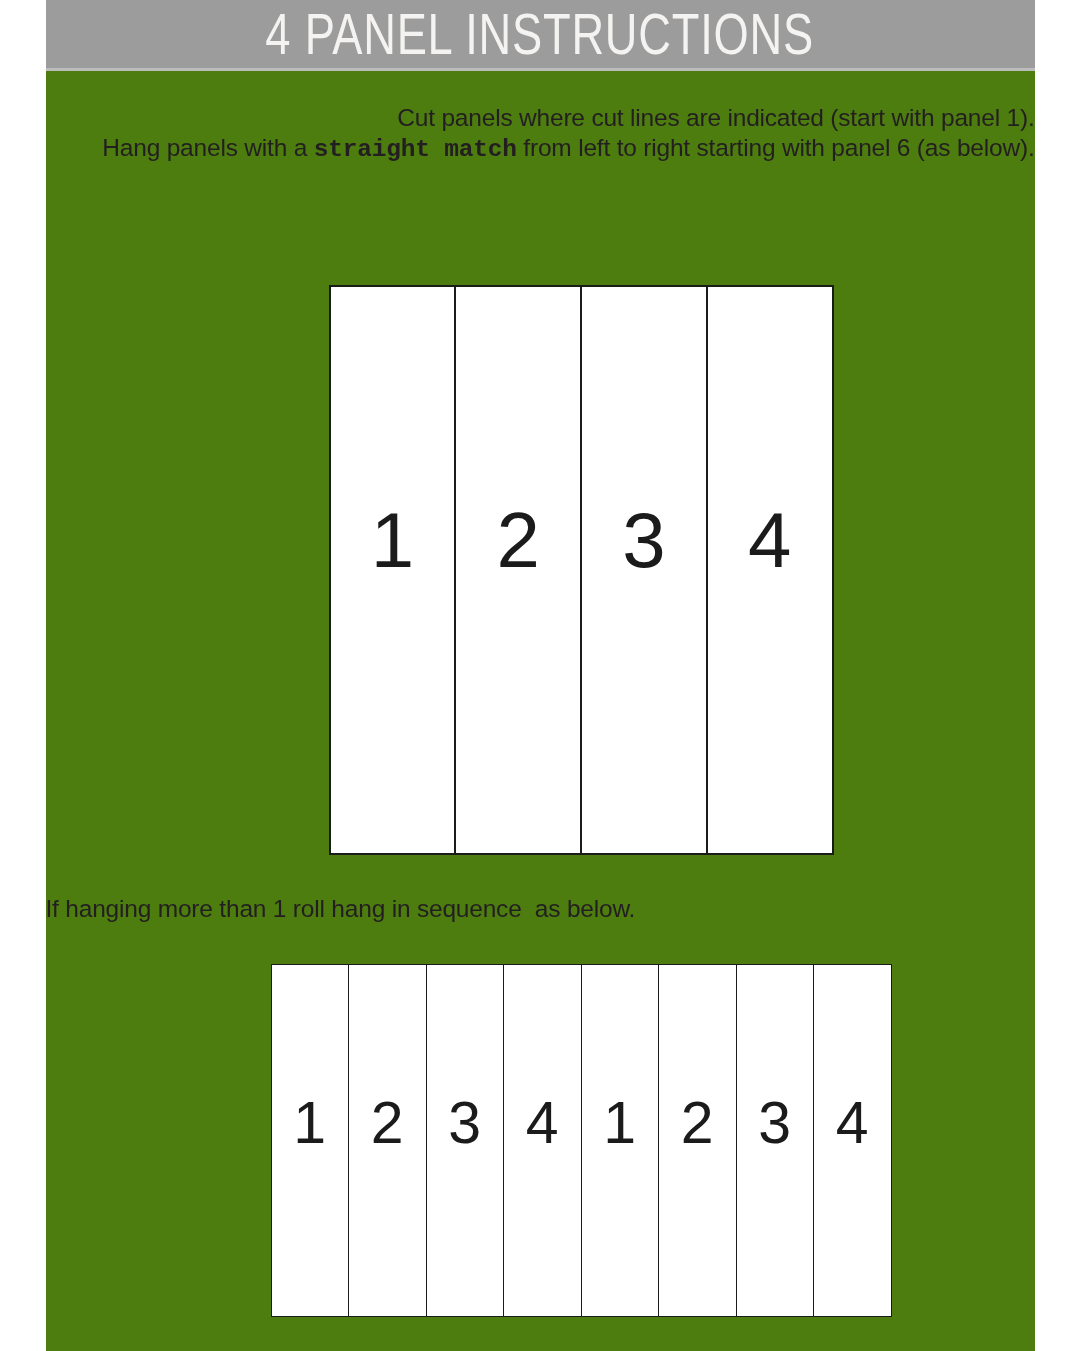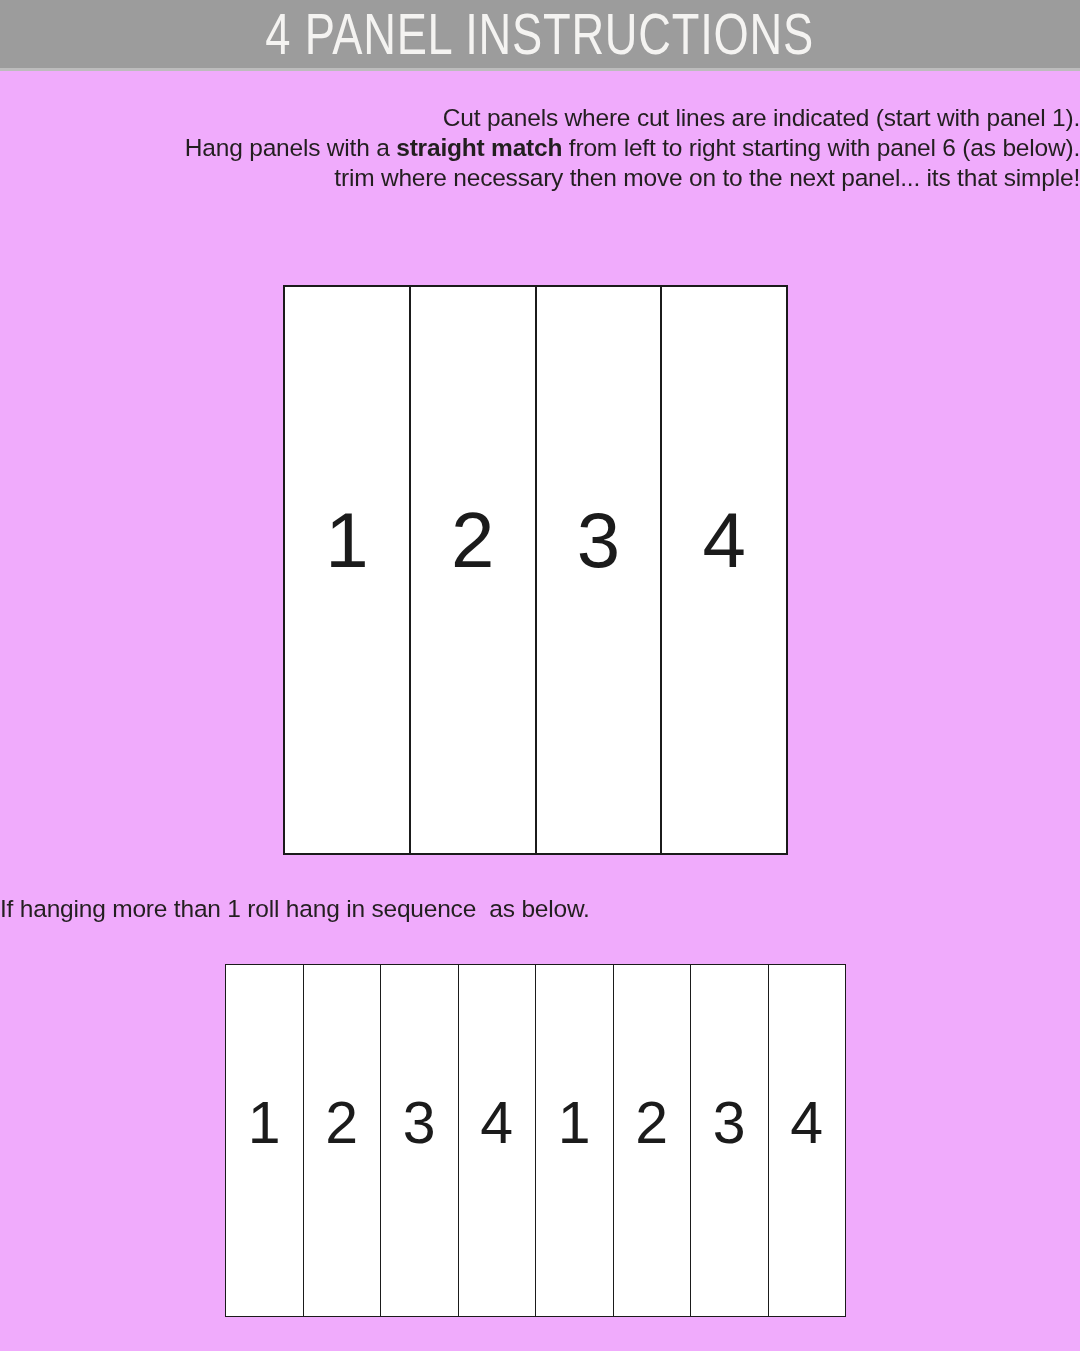--- a/index.html
+++ b/index.html
@@ -2,24 +2,24 @@
 <html><head>
 <meta charset="utf-8">
 <style>
   html, body {
     margin: 0;
     padding: 0;
     background: #ffffff;
   }
   .page {
     position: relative;
-    width: 1080px;
+    width: 989px;
     height: 1351px;
     margin: 0 auto;
-    background: #f0abfc;
+    background: #4d7c0f;
     font-family: "Liberation Sans", sans-serif;
     color: #231f20;
     overflow: hidden;
   }
 
   
   .header-bar {
     position: absolute;
     top: 0;
     left: 0;
@@ -56,20 +56,21 @@
     letter-spacing: -0.2px;
     color: #231f20;
   }
   .instructions p {
     margin: 0;
     white-space: nowrap;
     text-align: right;
   }
   .instructions b {
     font-weight: 700;
+    font-family: Liberation Mono, monospace;
   }
 
   
   .diagram {
     position: absolute;
     display: flex;
     box-sizing: border-box;
     background: #ffffff;
   }
   .panel {
@@ -137,21 +138,20 @@
 
 <div class="page">
 
   <header class="header-bar">
     <h1 class="page-title">4 PANEL INSTRUCTIONS</h1>
   </header>
 
   <section class="instructions">
     <p>Cut panels where cut lines are indicated (start with panel 1).</p>
     <p><span>Hang panels with a </span><b>straight match</b><span> from left to right starting with panel 6 (as below).</span></p>
-    <p>trim where necessary then move on to the next panel... its that simple!</p>
   </section>
 
   <div class="diagram diagram-single">
     <div class="panel">
       <span class="panel-num">1</span>
     </div>
     <div class="panel">
       <span class="panel-num">2</span>
     </div>
     <div class="panel">

